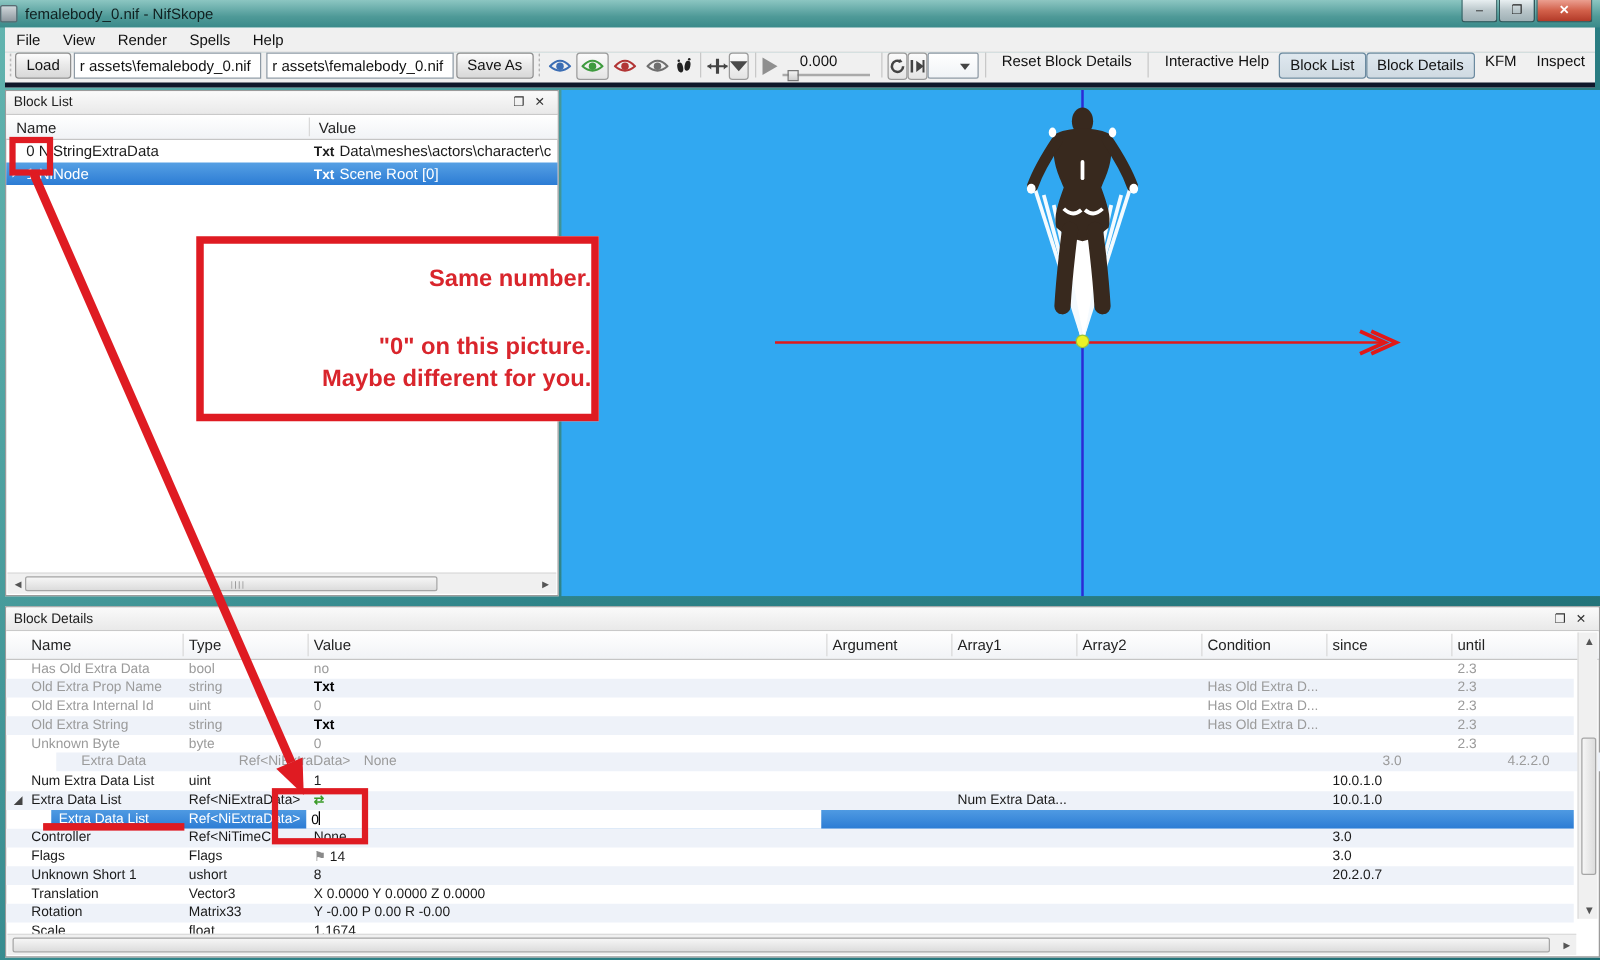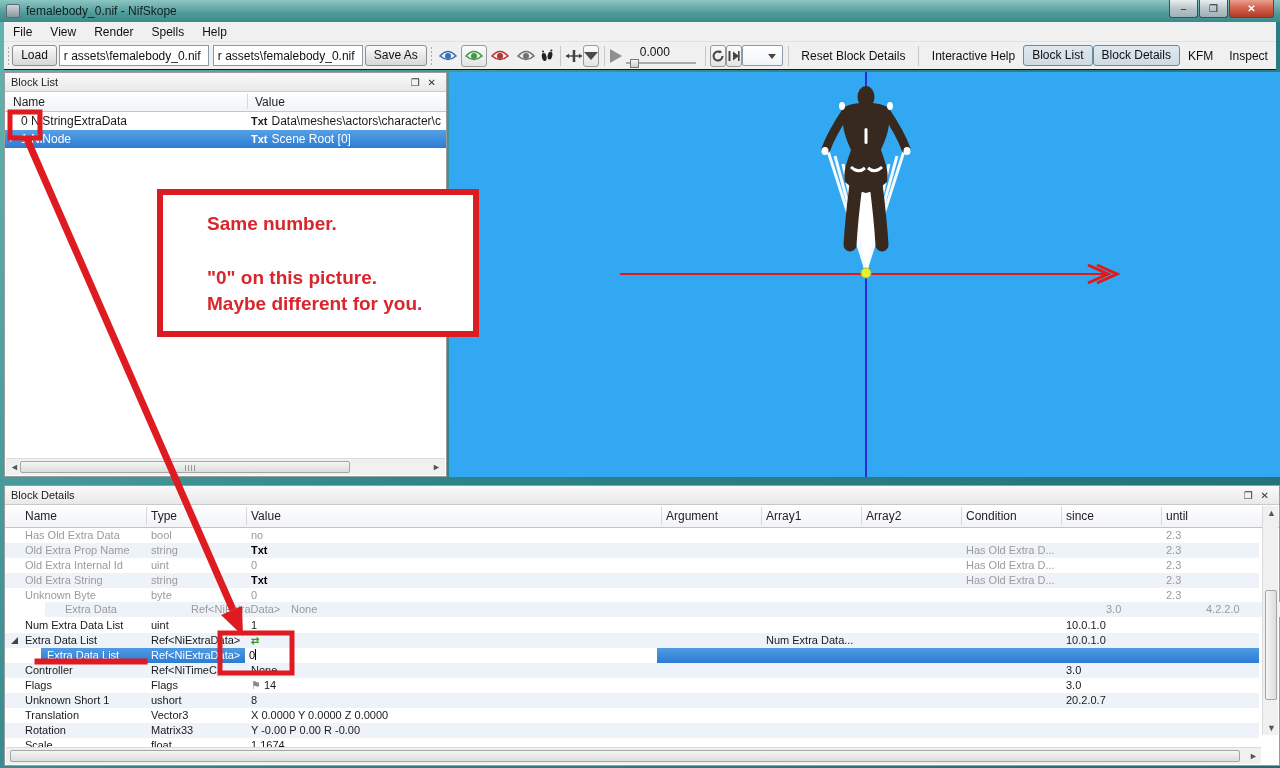--- a/index.html
+++ b/index.html
@@ -6,35 +6,35 @@
   html,body { width:1280px; height:768px; overflow:hidden; }
   body {
     font-family:"Liberation Sans", sans-serif;
     font-size:11px; color:#1a1a1a;
     background:linear-gradient(135deg,#63b5b0 0%,#2f8489 45%,#1f6e74 100%);
     position:relative;
   }
   
   .titlebar { position:absolute; left:0; top:0; width:1280px; height:22px;
     background:linear-gradient(180deg,#8cc6c2,#4f9a98 60%,#3a8a8a);
-    display:flex; align-items:center; padding-left:6px; }
+    display:flex; align-items:center; padding-left:0; }
   .app-icon { width:14px; height:14px; background:linear-gradient(#cfd6da,#8d979e);
     border:1px solid #5a6a72; border-radius:2px; margin-right:6px; }
   .win-title { font-size:12px; color:#102020; }
   .winbtns { position:absolute; right:6px; top:0; display:flex; }
   .winbtn { width:29px; height:18px; border:1px solid #33565a; border-top:none;
     background:linear-gradient(#e8eff1,#b9c6ca 50%,#9fb0b5);
     color:#222; font-size:10px; text-align:center; line-height:17px;
     border-radius:0 0 3px 3px; margin-left:1px; }
   .winbtn.close { width:45px; background:linear-gradient(#eb9f90,#d2604a 50%,#b23a28); color:#fff; font-weight:bold; }
   .menubar { position:absolute; left:4px; top:22px; width:1272px; height:20px;
     background:#f0f0f0; display:flex; align-items:center; border-bottom:1px solid #e2e2e2; }
   .menu-item { padding:2px 9px; font-size:12px; color:#111; }
   .toolbar { position:absolute; left:4px; top:42px; width:1272px; height:28px;
-    background:#f0f0f0; border-bottom:1px solid #0f172a; display:flex; align-items:center; }
+    background:#f0f0f0; border-bottom:4px solid #0f172a; display:flex; align-items:flex-start; }
   .tb-handle { width:5px; height:20px; margin:0 3px;
     background-image:radial-gradient(circle,#aaa 1px,transparent 1.2px);
     background-size:4px 4px; }
   .tb-sep { width:1px; height:20px; background:#c8c8c8; margin:0 5px; }
   .btn { background:linear-gradient(#fdfdfd,#eaeaea 45%,#d8d8d8);
     border:1px solid #8e8e8e; border-radius:3px; padding:2px 8px;
     font-size:12px; color:#111; height:21px; line-height:15px; white-space:nowrap; }
   .btn.pressed { background:linear-gradient(#dfe8ef,#cfdae2); border:1px solid #6b8aa0; }
   .tb-input { width:150px; height:21px; border:1px solid #8e9aa5; background:#fff;
     font-family:"Liberation Sans",sans-serif; font-size:12px; padding:1px 4px; color:#111; margin:0 2px; }
@@ -108,21 +108,21 @@
   .vscroll { position:absolute; width:16px; background:#f0f0f0; border-left:1px solid #dcdcdc; }
   .vthumb { position:absolute; left:2px; width:12px; background:linear-gradient(90deg,#f6f6f6,#dcdcdc);
     border:1px solid #a5a5a5; border-radius:2px; }
 
   
   .ico-svg { display:block; }
 
   
   #overlay { position:absolute; left:0; top:0; width:1280px; height:768px; pointer-events:none; z-index:60; }
   #ann-box { position:absolute; left:157px; top:189px; width:322px; height:148px;
-    background:#fff; border:6px solid #df1b22; z-index:55; }
+    background:#fff; border:6px solid #df1b22; z-index:55;text-align:right; }
   #ann-box .l { color:#d9252c; font-weight:bold; font-size:19px; padding-left:44px; line-height:26px; }
   #ann-box .l1 { margin-top:16px; } #ann-box .l2 { margin-top:28px; }
 </style>
 </head>
 <body>
 
 <div class="titlebar">
   <div class="app-icon"></div>
   <div class="win-title">femalebody_0.nif - NifSkope</div>
   <div class="winbtns">

